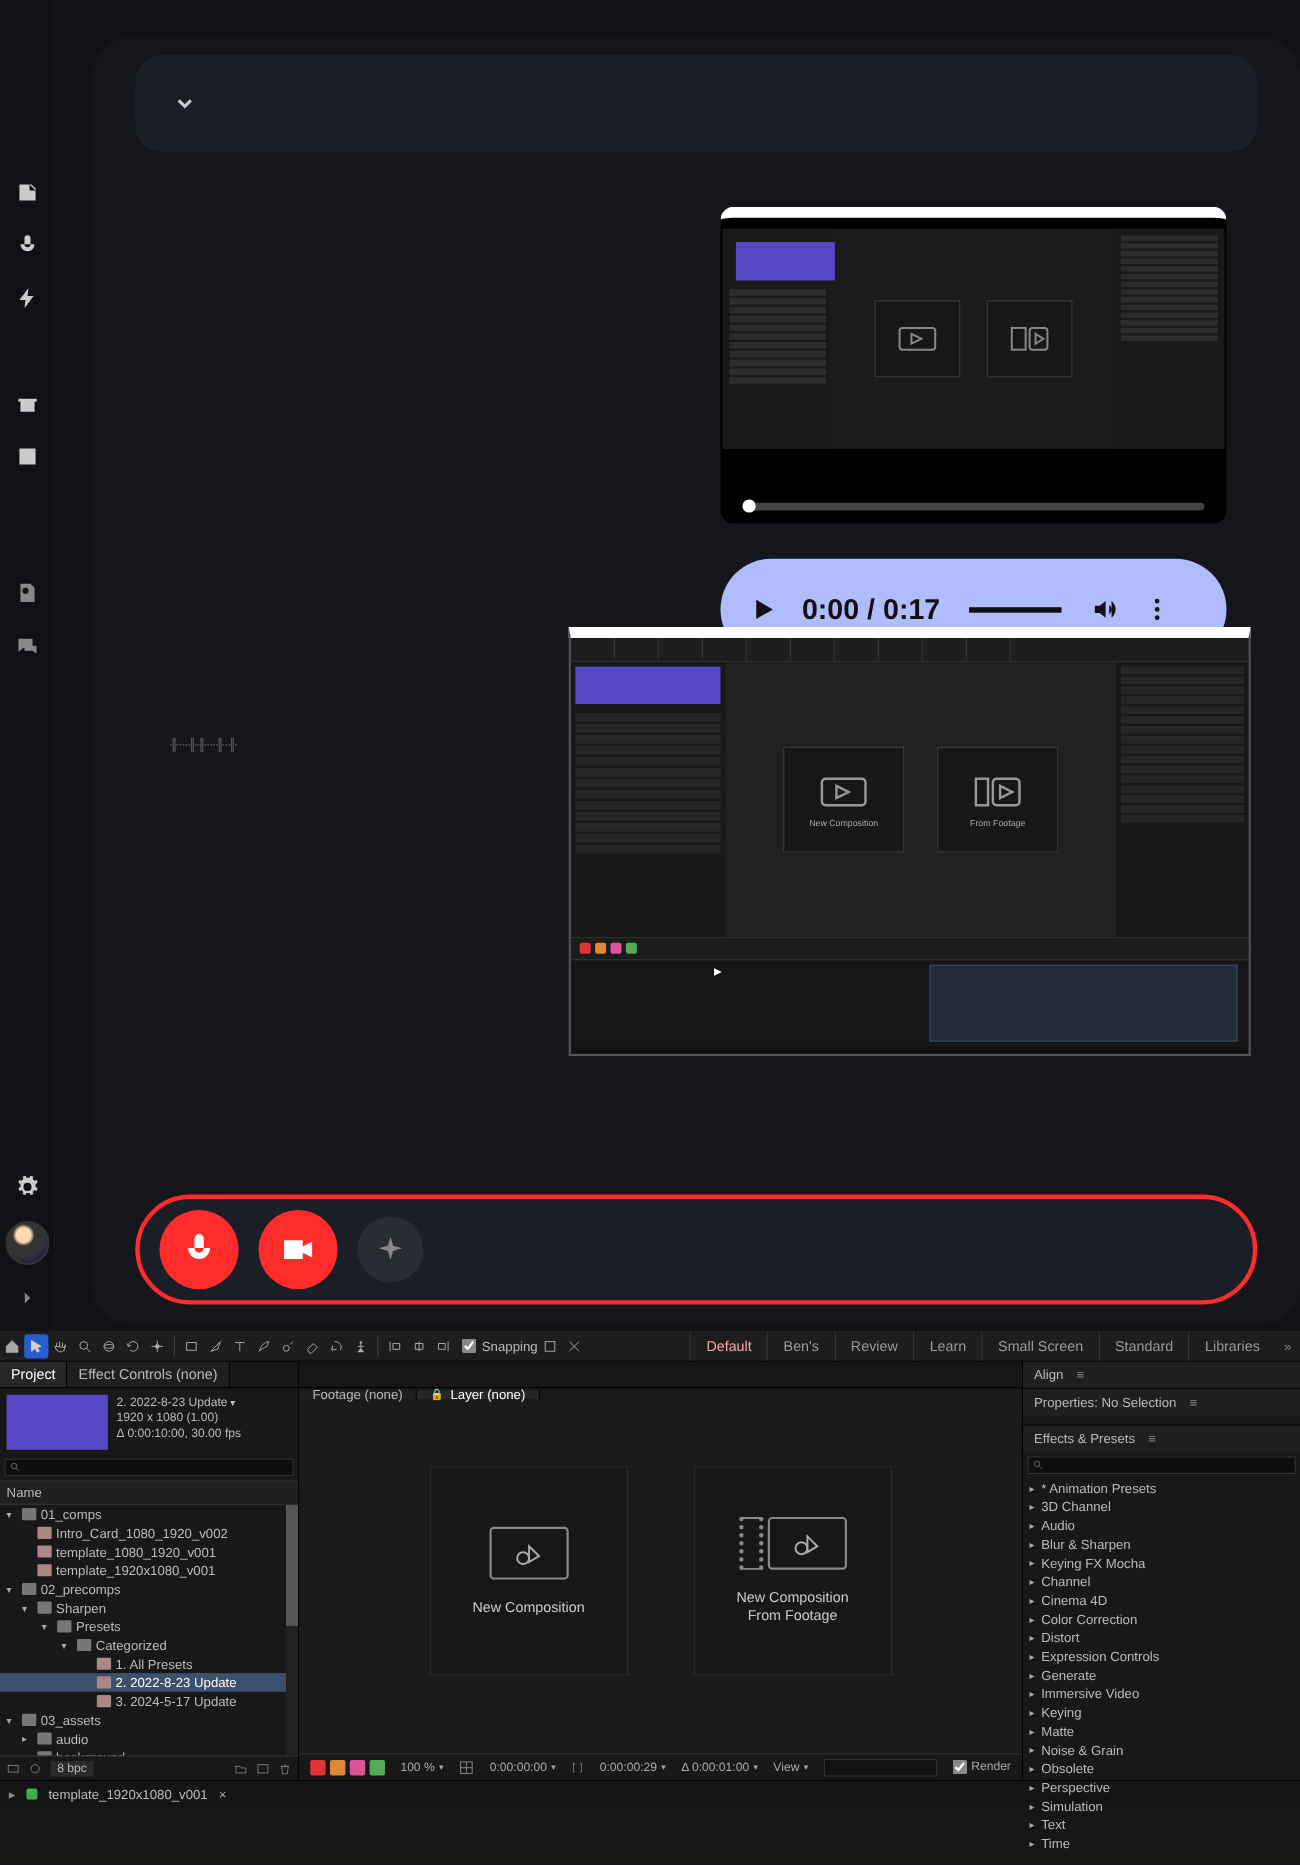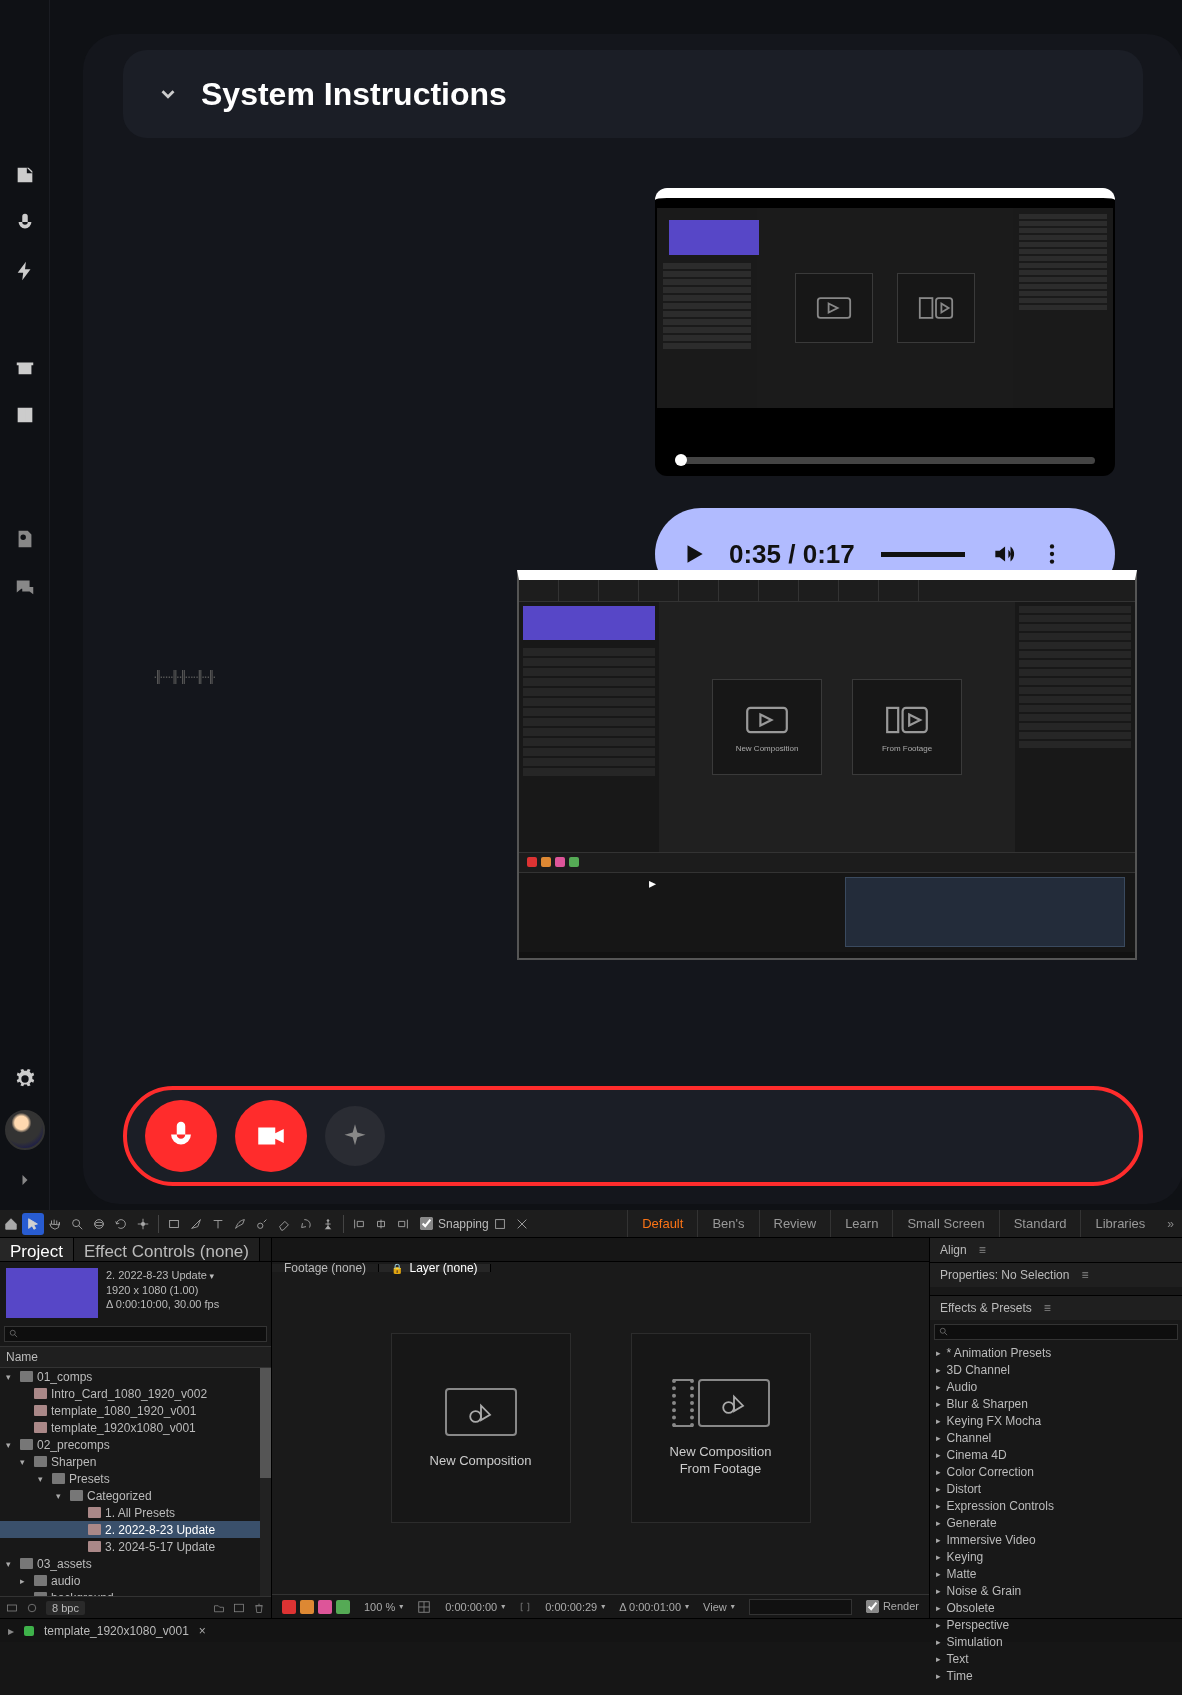--- a/index.html
+++ b/index.html
@@ -82,28 +82,28 @@
 #ae-toolbar { height:28px; background:#1d1d1d; border-bottom:1px solid #000; display:flex; align-items:center; }
 #ae-toolbar .tool { width:22px; height:22px; display:flex; align-items:center; justify-content:center; opacity:.8; }
 #ae-toolbar .tool svg { width:14px; height:14px; fill:#ccc; stroke:#ccc; }
 #ae-toolbar .tool.sel { background:#2b6cff; border-radius:3px; }
 #ae-toolbar .tool.sel svg { fill:#fff; stroke:#fff; }
 #ae-toolbar .sep { width:1px; height:18px; background:#444; margin:0 4px; }
 #ae-toolbar .snap { display:flex; align-items:center; gap:5px; margin-left:6px; }
 #ae-toolbar .snap input { accent-color:#888; }
 #ae-toolbar .spacer { flex:1; }
 #ae-toolbar .ws { padding:0 14px; height:100%; display:flex; align-items:center; color:#999; border-left:1px solid #333; font-size:13px; }
-#ae-toolbar .ws.active { color:#f97316; }
+#ae-toolbar .ws.active { color:#fca5a5; }
 #ae-toolbar .more { padding:0 8px; color:#888; }
 
 #ae-body { display:flex; height:380px; }
 
 #proj-col { width:272px; background:#181818; border-right:1px solid #000; display:flex; flex-direction:column; }
 #proj-tabs { height:24px; display:flex; border-bottom:1px solid #000; }
-#proj-tabs .ptab { padding:4px 10px; font-size:17px; background:#1f1f1f; border-right:1px solid #000; }
+#proj-tabs .ptab { padding:4px 10px; font-size:13px; background:#1f1f1f; border-right:1px solid #000; }
 #proj-tabs .ptab.active { background:#262626; color:#fff; }
 #proj-thumb { display:flex; padding:6px; gap:8px; height:60px; }
 #proj-thumb .th { width:92px; height:50px; background:#5747c7; }
 #proj-thumb .meta { font-size:11px; line-height:14px; }
 #proj-thumb .meta .name::after { content:" ▾"; font-size:9px; }
 #proj-search { margin:4px; height:16px; background:#0e0e0e; border:1px solid #333; display:flex; align-items:center; padding-left:4px; }
 #proj-search svg { width:10px; height:10px; fill:#888; }
 #name-header { font-size:12px; padding:3px 6px; border-top:1px solid #333; border-bottom:1px solid #333; background:#1f1f1f; }
 #proj-tree { flex:1; overflow:hidden; position:relative; }
 #proj-tree .row { height:17px; display:flex; align-items:center; padding-left:6px; font-size:12px; gap:4px; }
@@ -206,21 +206,20 @@
           <path d="m9 6 6 6-6 6"></path>
         </svg>
     </div>
   </div>
 
   <div id="main-pane">
     <div id="sys-bar">
       <svg class="chev" viewBox="0 0 24 24">
           <path d="m6 9 6 6 6-6" fill="none" stroke="#ccc" stroke-width="3"></path>
         </svg>
-      <span class="label">System Instructions</span>
     </div>
 
     <div id="conversation">
 
       <div class="vid-card">
         <div class="ae-mini">
           <div class="side">
               <div class="mcol purple"></div>
               <div></div>
               <div></div>
@@ -266,21 +265,21 @@
               <div></div>
             </div>
         </div>
         <div class="vid-bar"></div>
       </div>
 
       <div class="audio-pill">
         <svg viewBox="0 0 24 24">
             <path d="M6 4v16l14-8z"></path>
           </svg>
-        <span>0:35 / 0:17</span>
+        <span>0:00 / 0:17</span>
         <div class="atrack"></div>
         <svg viewBox="0 0 24 24">
             <path d="M4 9h4l5-4v14l-5-4H4zM16 8a5 5 0 0 1 0 8M18 5a9 9 0 0 1 0 14"></path>
           </svg>
         <svg viewBox="0 0 24 24">
             <circle cx="12" cy="5" r="2"></circle>
             <circle cx="12" cy="12" r="2"></circle>
             <circle cx="12" cy="19" r="2"></circle>
           </svg>
       </div>

